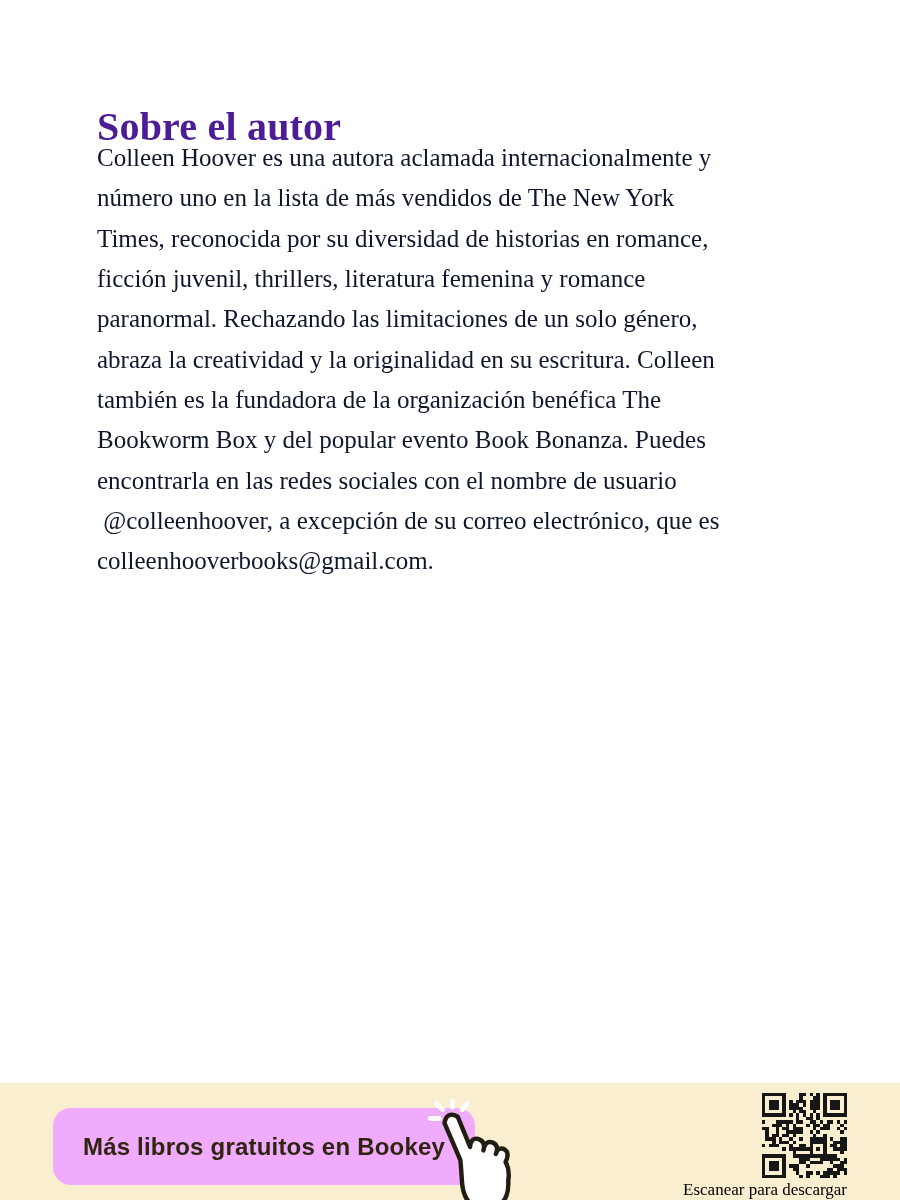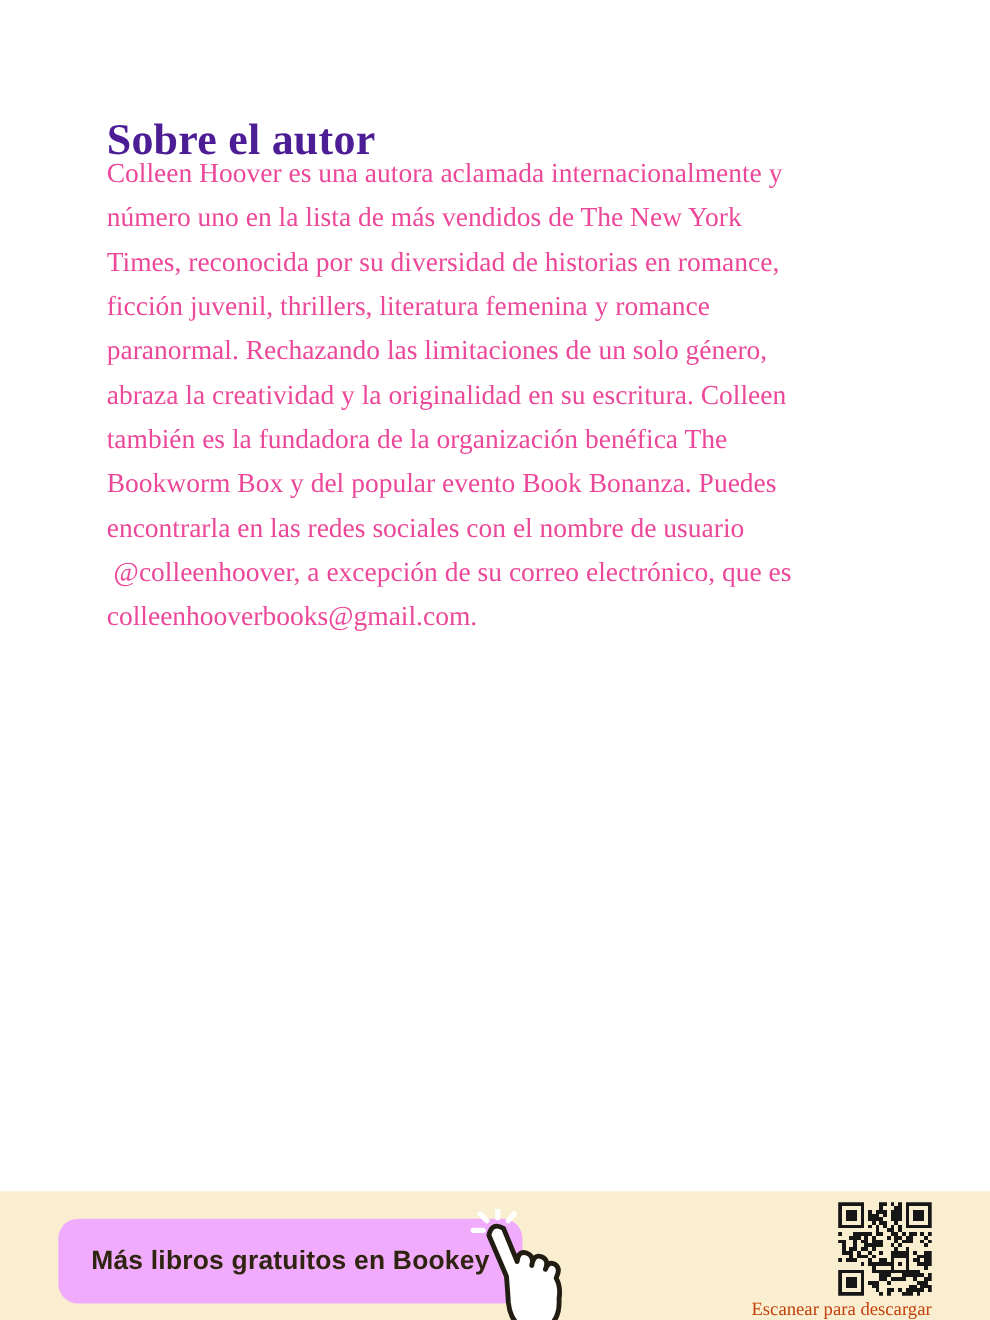--- a/index.html
+++ b/index.html
@@ -21,21 +21,21 @@
     color: #4c1d95;
     letter-spacing: 0.2px;
   }
   .bio-text {
     position: absolute;
     left: 97px;
     top: 138px;
     width: 790px;
     font-size: 25px;
     line-height: 40.35px;
-    color: #ec4899;
+    color: #0f172a;
     white-space: pre-wrap;
   }
   .footer-strip {
     position: absolute;
     left: 0;
     top: 1083px;
     width: 900px;
     height: 117px;
     background: #faeed0;
   }
@@ -75,21 +75,21 @@
     height: 85px;
   }
   .qr-caption {
     position: absolute;
     left: 600px;
     top: 1179px;
     width: 247px;
     text-align: right;
     font-size: 17px;
     line-height: 22px;
-    color: #c2410c;
+    color: #000000;
   }
 </style>
 </head>
 <body>
 
 <div class="page">
 
   <h1 class="page-title">Sobre el autor</h1>
 
   <div class="bio-text">Colleen Hoover es una autora aclamada internacionalmente y

